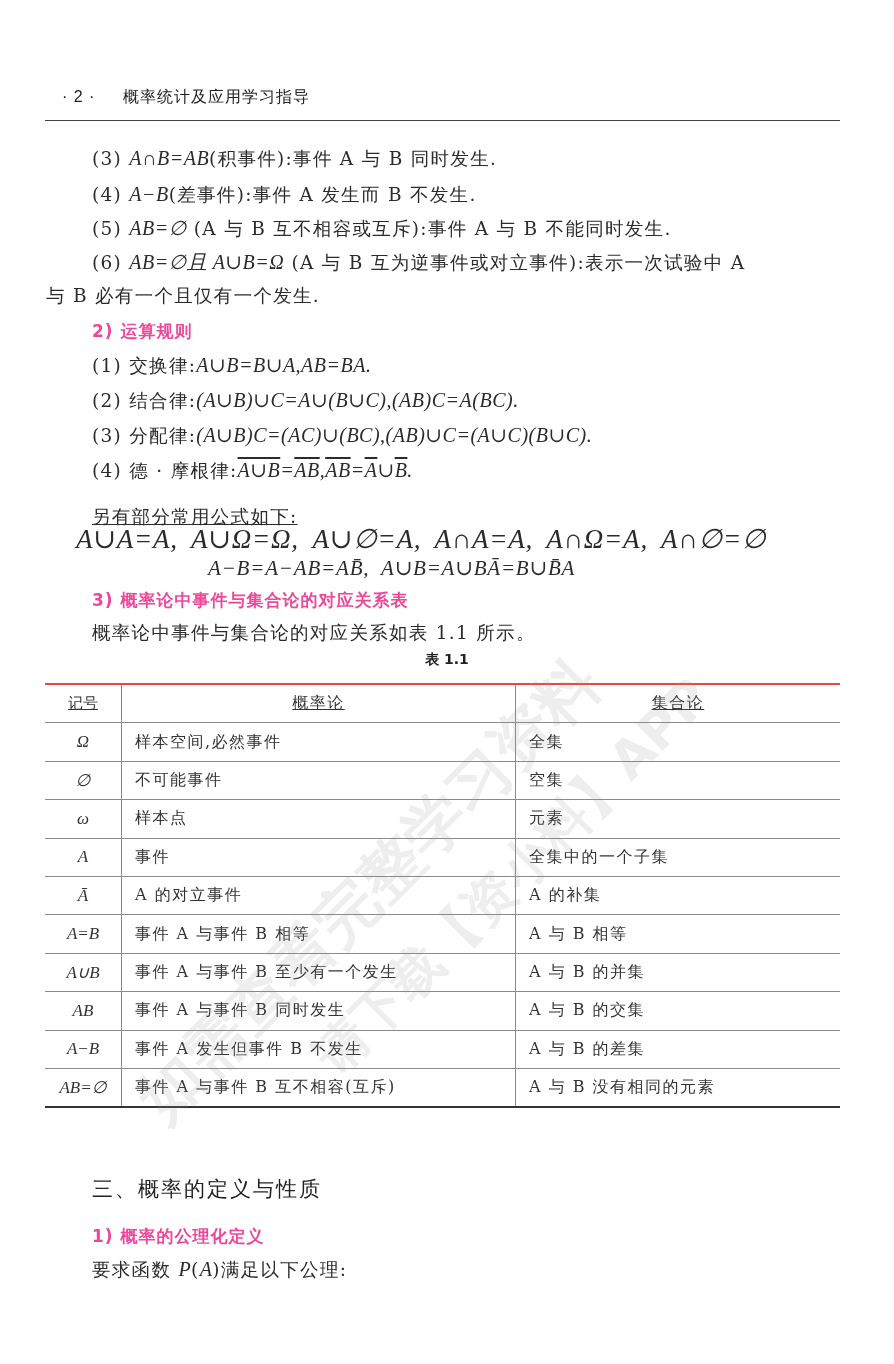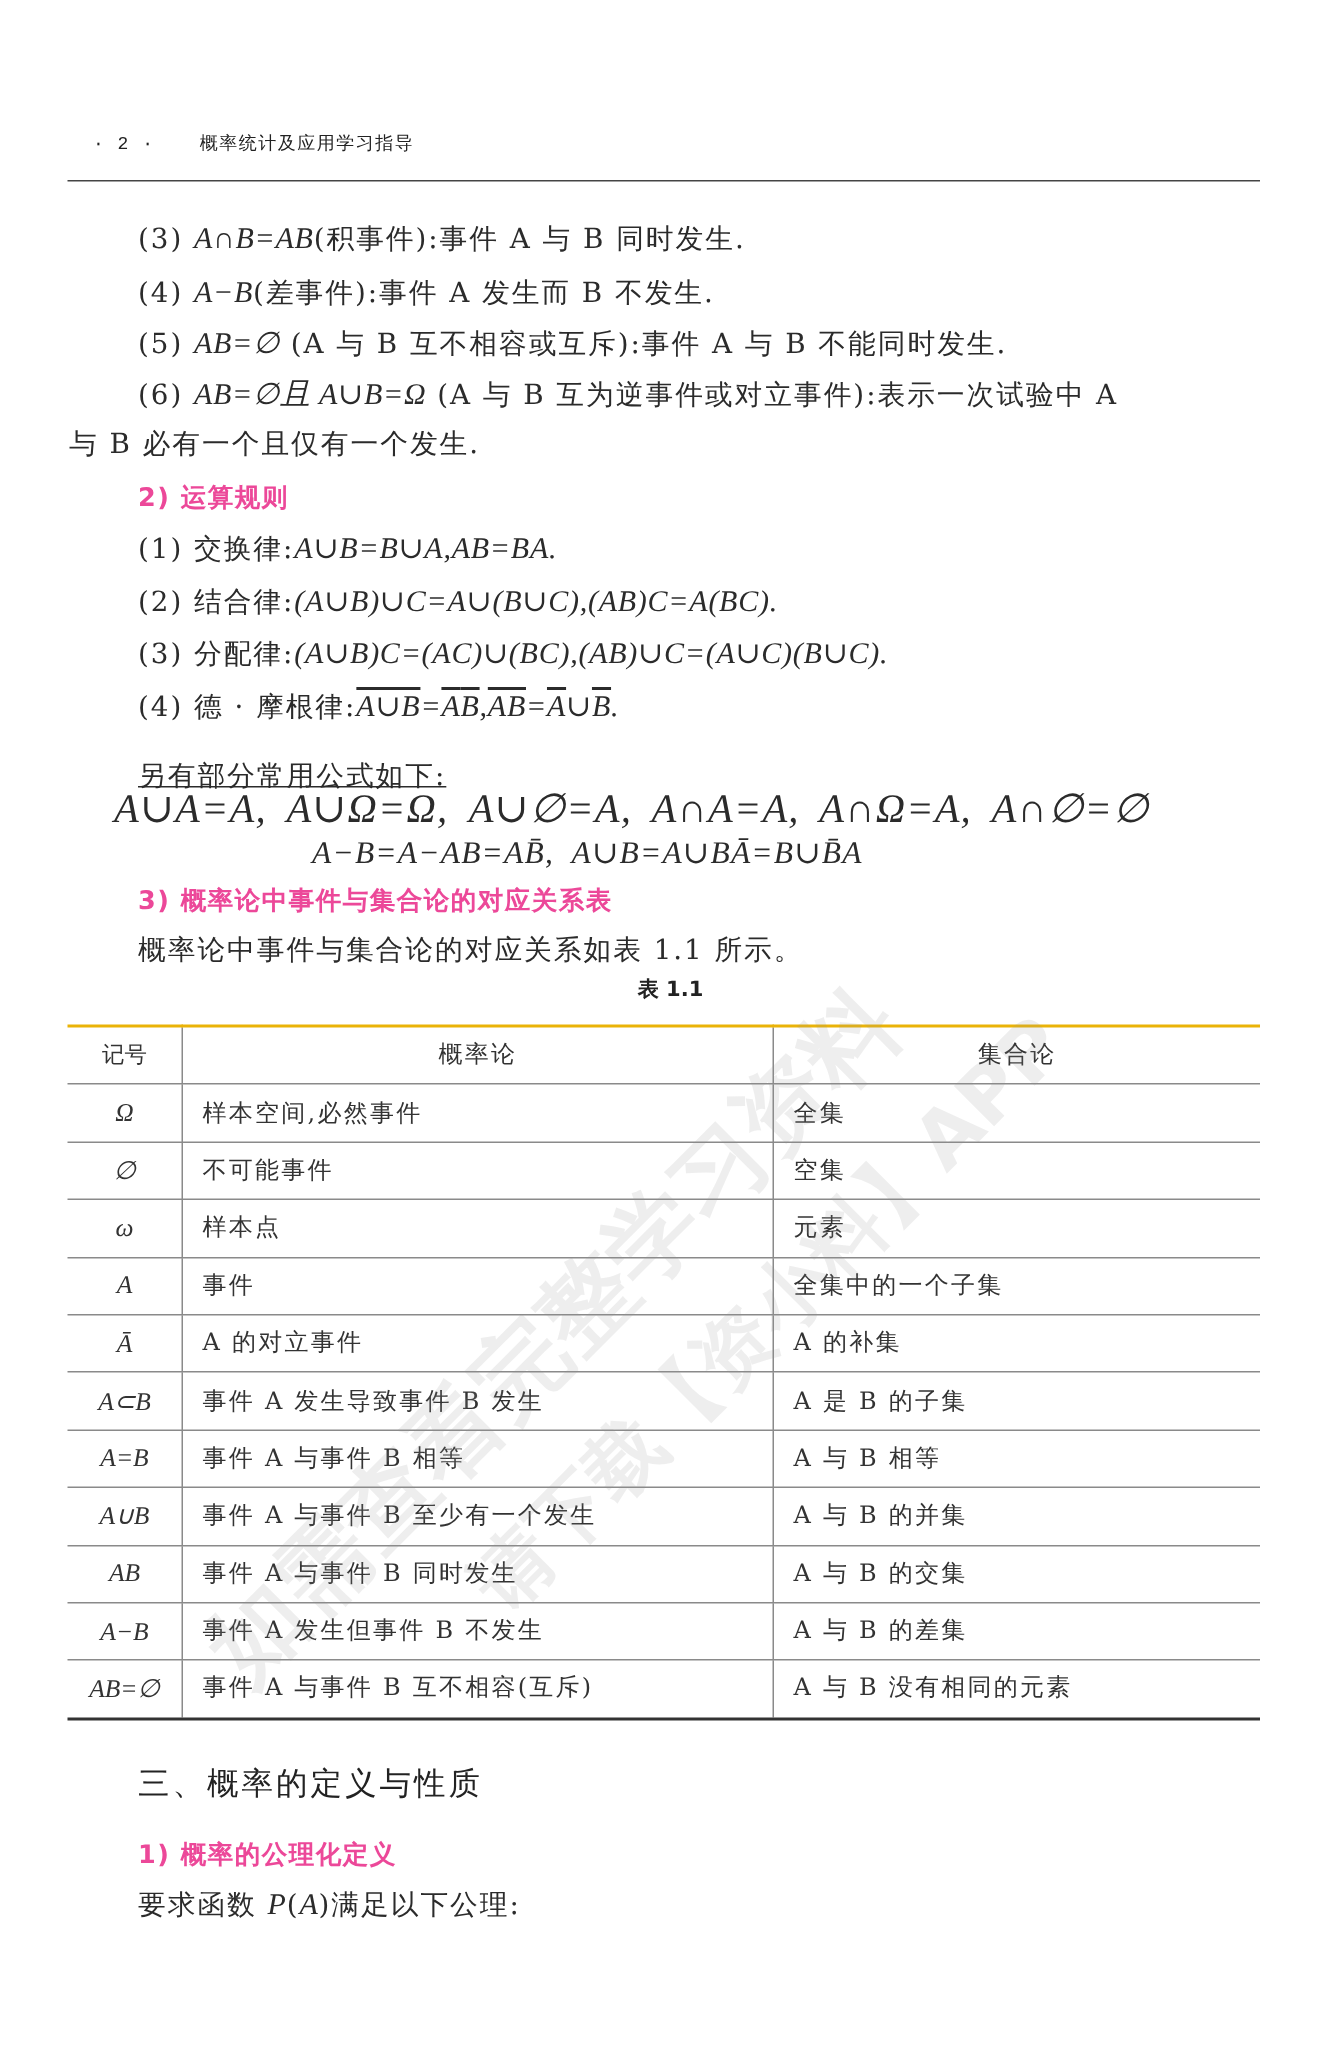--- a/index.html
+++ b/index.html
@@ -1,32 +1,32 @@
 <!DOCTYPE html>
 <html><head>
 <meta charset="utf-8">
 <style>
   html, body { margin:0; padding:0; background:#ffffff; }
   body { width:894px; height:1364px; position:relative; overflow:hidden;
          font-family:"DejaVu Serif","Liberation Serif",serif; color:#2a2a2a; }
   .page { position:absolute; left:0; top:0; width:894px; height:1364px; }
-  .running-head { position:absolute; left:62px; top:87px; font-family:Liberation Mono, monospace;
-                  font-size:12px; color:#222; letter-spacing:1px; }
+  .running-head { position:absolute; left:62px; top:87px; font-family:Liberation Sans, sans-serif;
+                  font-size:16px; color:#222; letter-spacing:1px; }
   .running-head .pg { margin-right:22px; }
   .head-rule { position:absolute; left:45px; top:120px; width:795px; height:1px; background:#444; }
   .line { position:absolute; font-size:18.5px; white-space:nowrap; letter-spacing:1.3px; color:#2b2b2b; }
   .i { font-style:italic; font-family:"Liberation Serif","DejaVu Serif",serif; font-size:20px; letter-spacing:0.5px; }
   .ov { text-decoration:overline; }
   .bold { font-family:"DejaVu Sans","Liberation Sans",sans-serif; font-weight:bold; font-size:17px; letter-spacing:1px; color:#ec4899; }
   .h2 { font-family:"DejaVu Sans","Liberation Sans",sans-serif; font-size:21px; letter-spacing:2px; color:#222; }
   .caption { position:absolute; left:0; width:894px; top:651px; text-align:center; font-family:"DejaVu Sans","Liberation Sans",sans-serif;
              font-weight:bold; font-size:14px; color:#222; }
   table.corr { position:absolute; left:45px; top:683px; width:795px; border-collapse:collapse; font-size:16px; color:#333; }
   table.corr th, table.corr td { border-bottom:1px solid #8a8a8a; height:37.4px; padding:0; vertical-align:middle; font-weight:normal; }
-  table.corr thead tr { border-top:2px solid #eab308; }
+  table.corr thead tr { border-top:2px solid #ef4444;text-decoration:underline; }
   table.corr tbody tr:last-child td { border-bottom:2px solid #333; }
   table.corr .c0 { width:76px; text-align:center; border-right:1px solid #8a8a8a; font-family:"Liberation Serif",serif; font-style:italic; font-size:17px; }
   table.corr th.c0 { font-style:normal; font-family:"DejaVu Serif",serif; font-size:15px; }
   table.corr .c1 { width:380px; border-right:1px solid #8a8a8a; padding-left:13px; letter-spacing:1.5px; }
   table.corr .c2 { padding-left:13px; letter-spacing:1.5px; }
   table.corr th.c1, table.corr th.c2 { text-align:center; padding-left:0; }
   .watermark { position:absolute; pointer-events:none; color:rgba(150,150,150,0.16);
                font-family:"DejaVu Sans","Liberation Sans",sans-serif; font-weight:bold; white-space:nowrap;
                transform-origin:left top; }
   .wm1 { left:120px; top:1080px; font-size:62px; transform:rotate(-45deg); }
@@ -121,25 +121,20 @@
         <td class="c0">A</td>
         <td class="c1">事件</td>
         <td class="c2">全集中的一个子集</td>
       </tr>
       <tr>
         <td class="c0">Ā</td>
         <td class="c1">A 的对立事件</td>
         <td class="c2">A 的补集</td>
       </tr>
       <tr>
-        <td class="c0">A⊂B</td>
-        <td class="c1">事件 A 发生导致事件 B 发生</td>
-        <td class="c2">A 是 B 的子集</td>
-      </tr>
-      <tr>
         <td class="c0">A=B</td>
         <td class="c1">事件 A 与事件 B 相等</td>
         <td class="c2">A 与 B 相等</td>
       </tr>
       <tr>
         <td class="c0">A∪B</td>
         <td class="c1">事件 A 与事件 B 至少有一个发生</td>
         <td class="c2">A 与 B 的并集</td>
       </tr>
       <tr>

